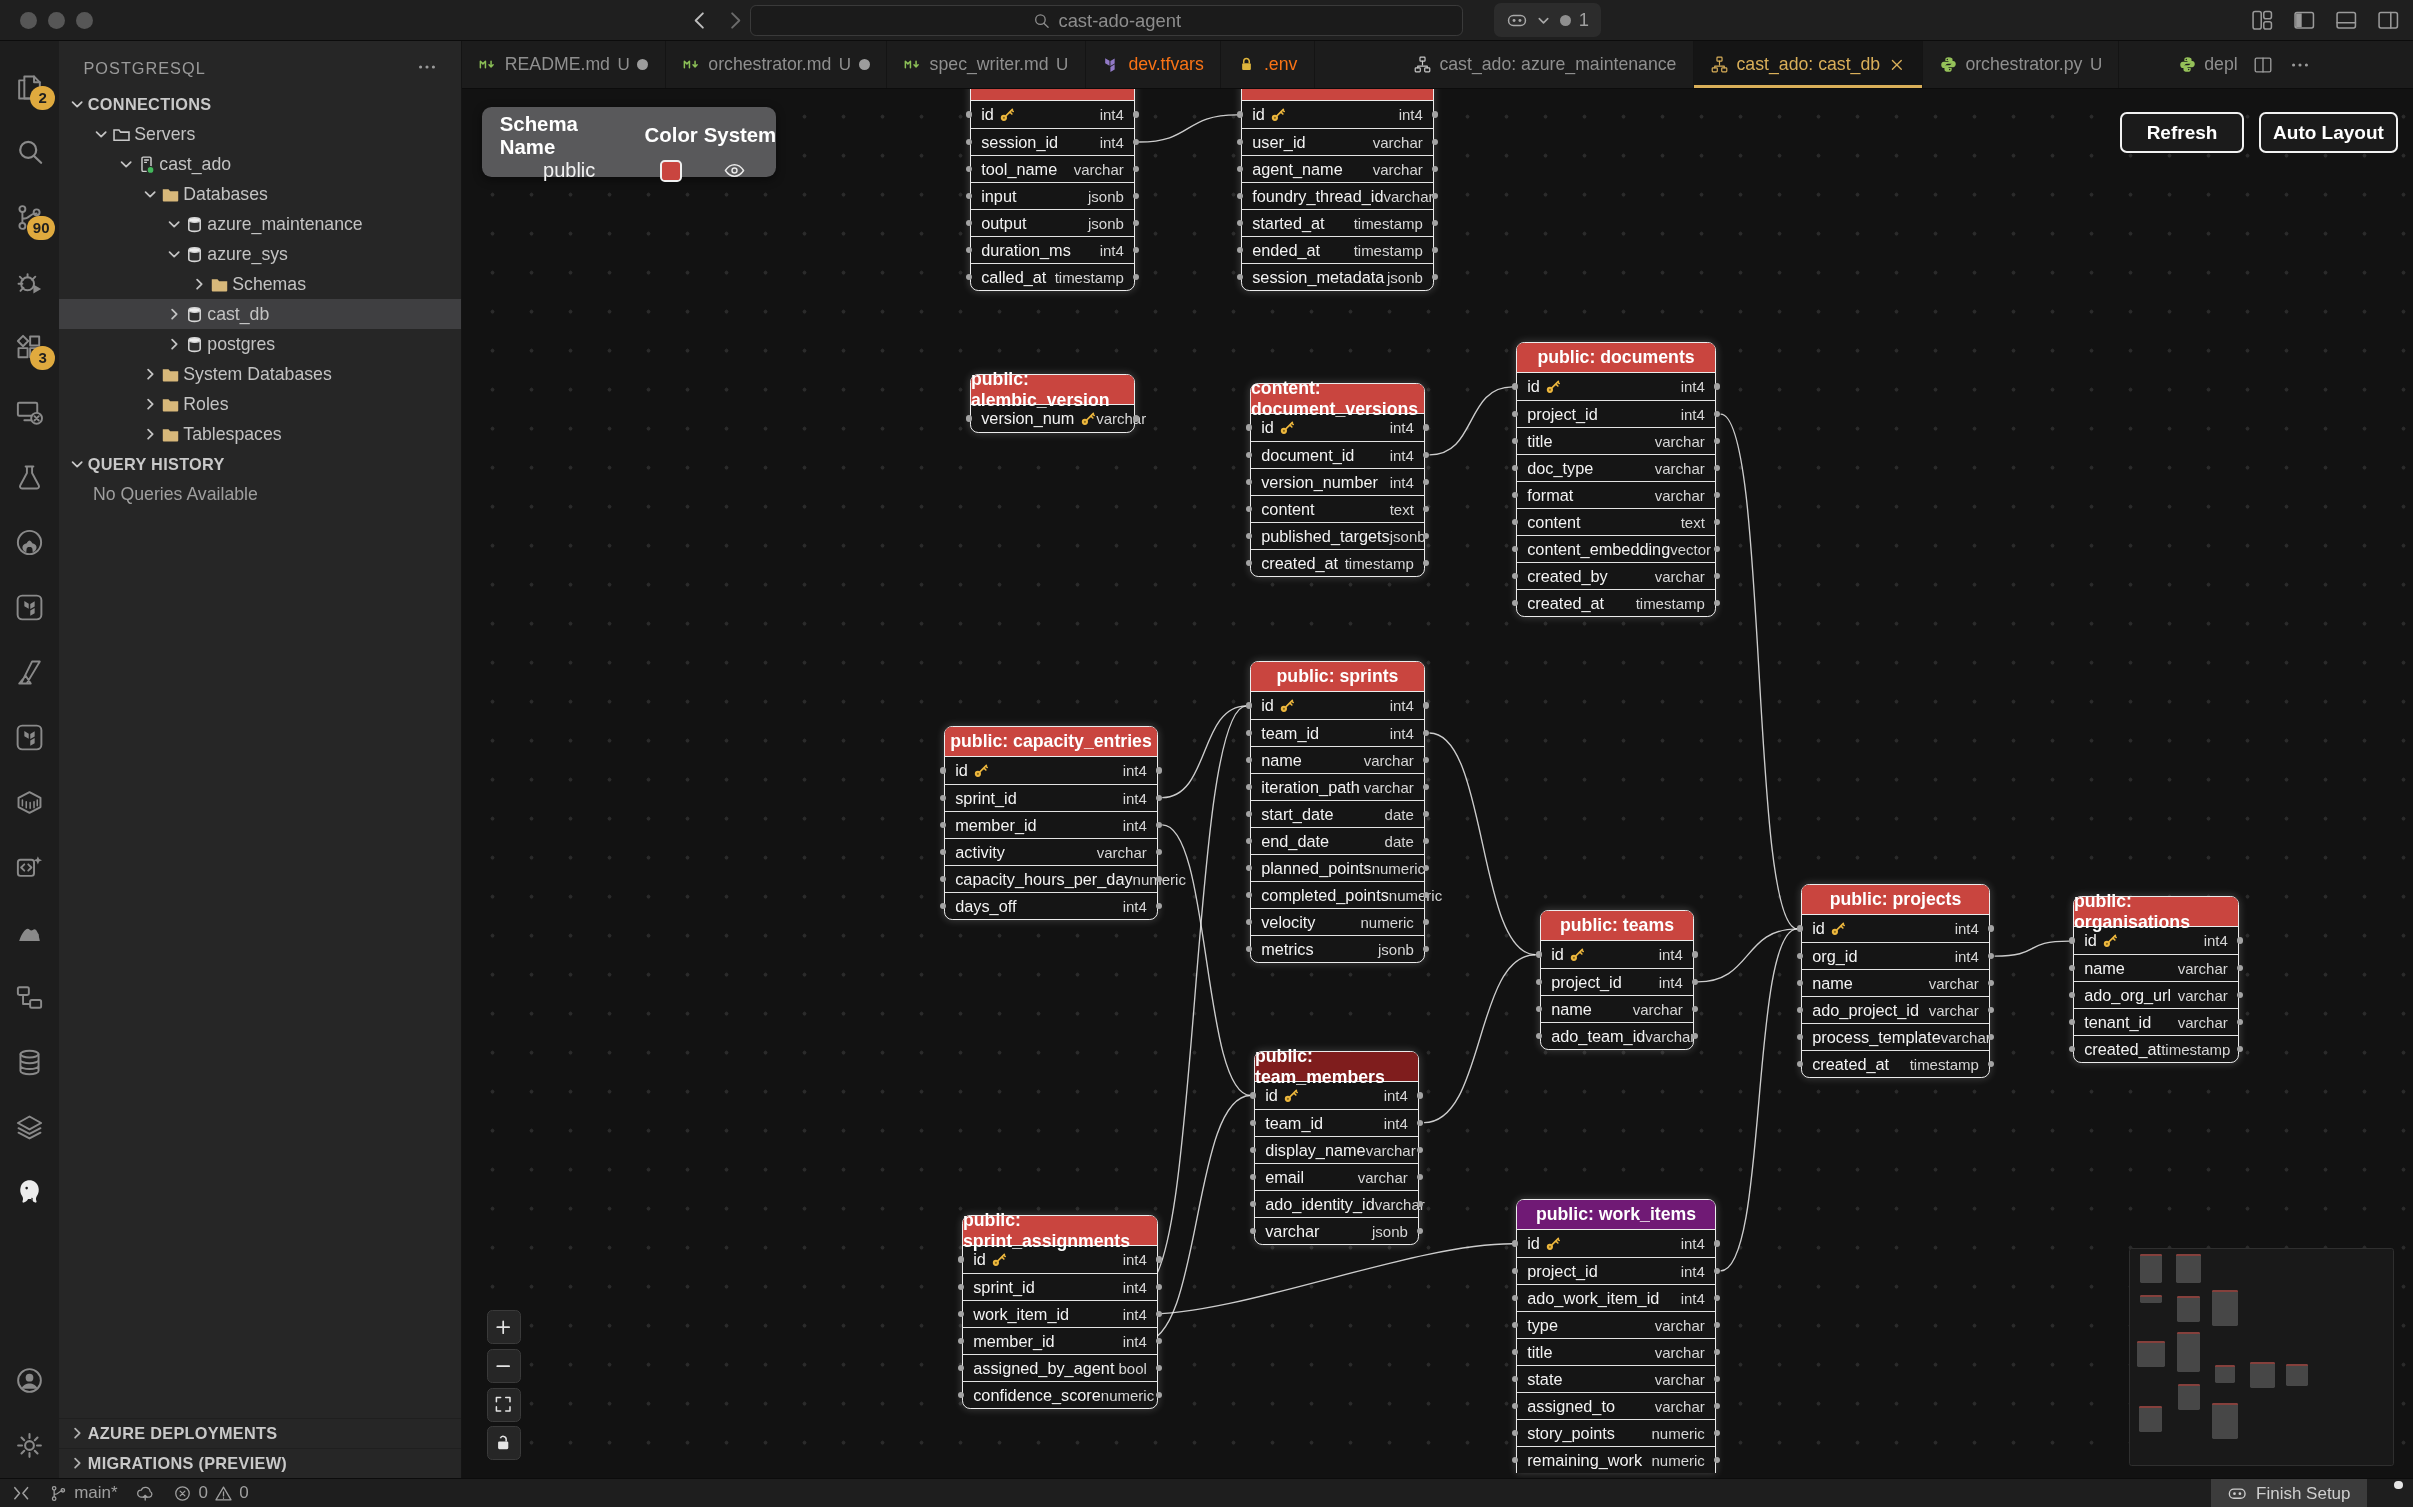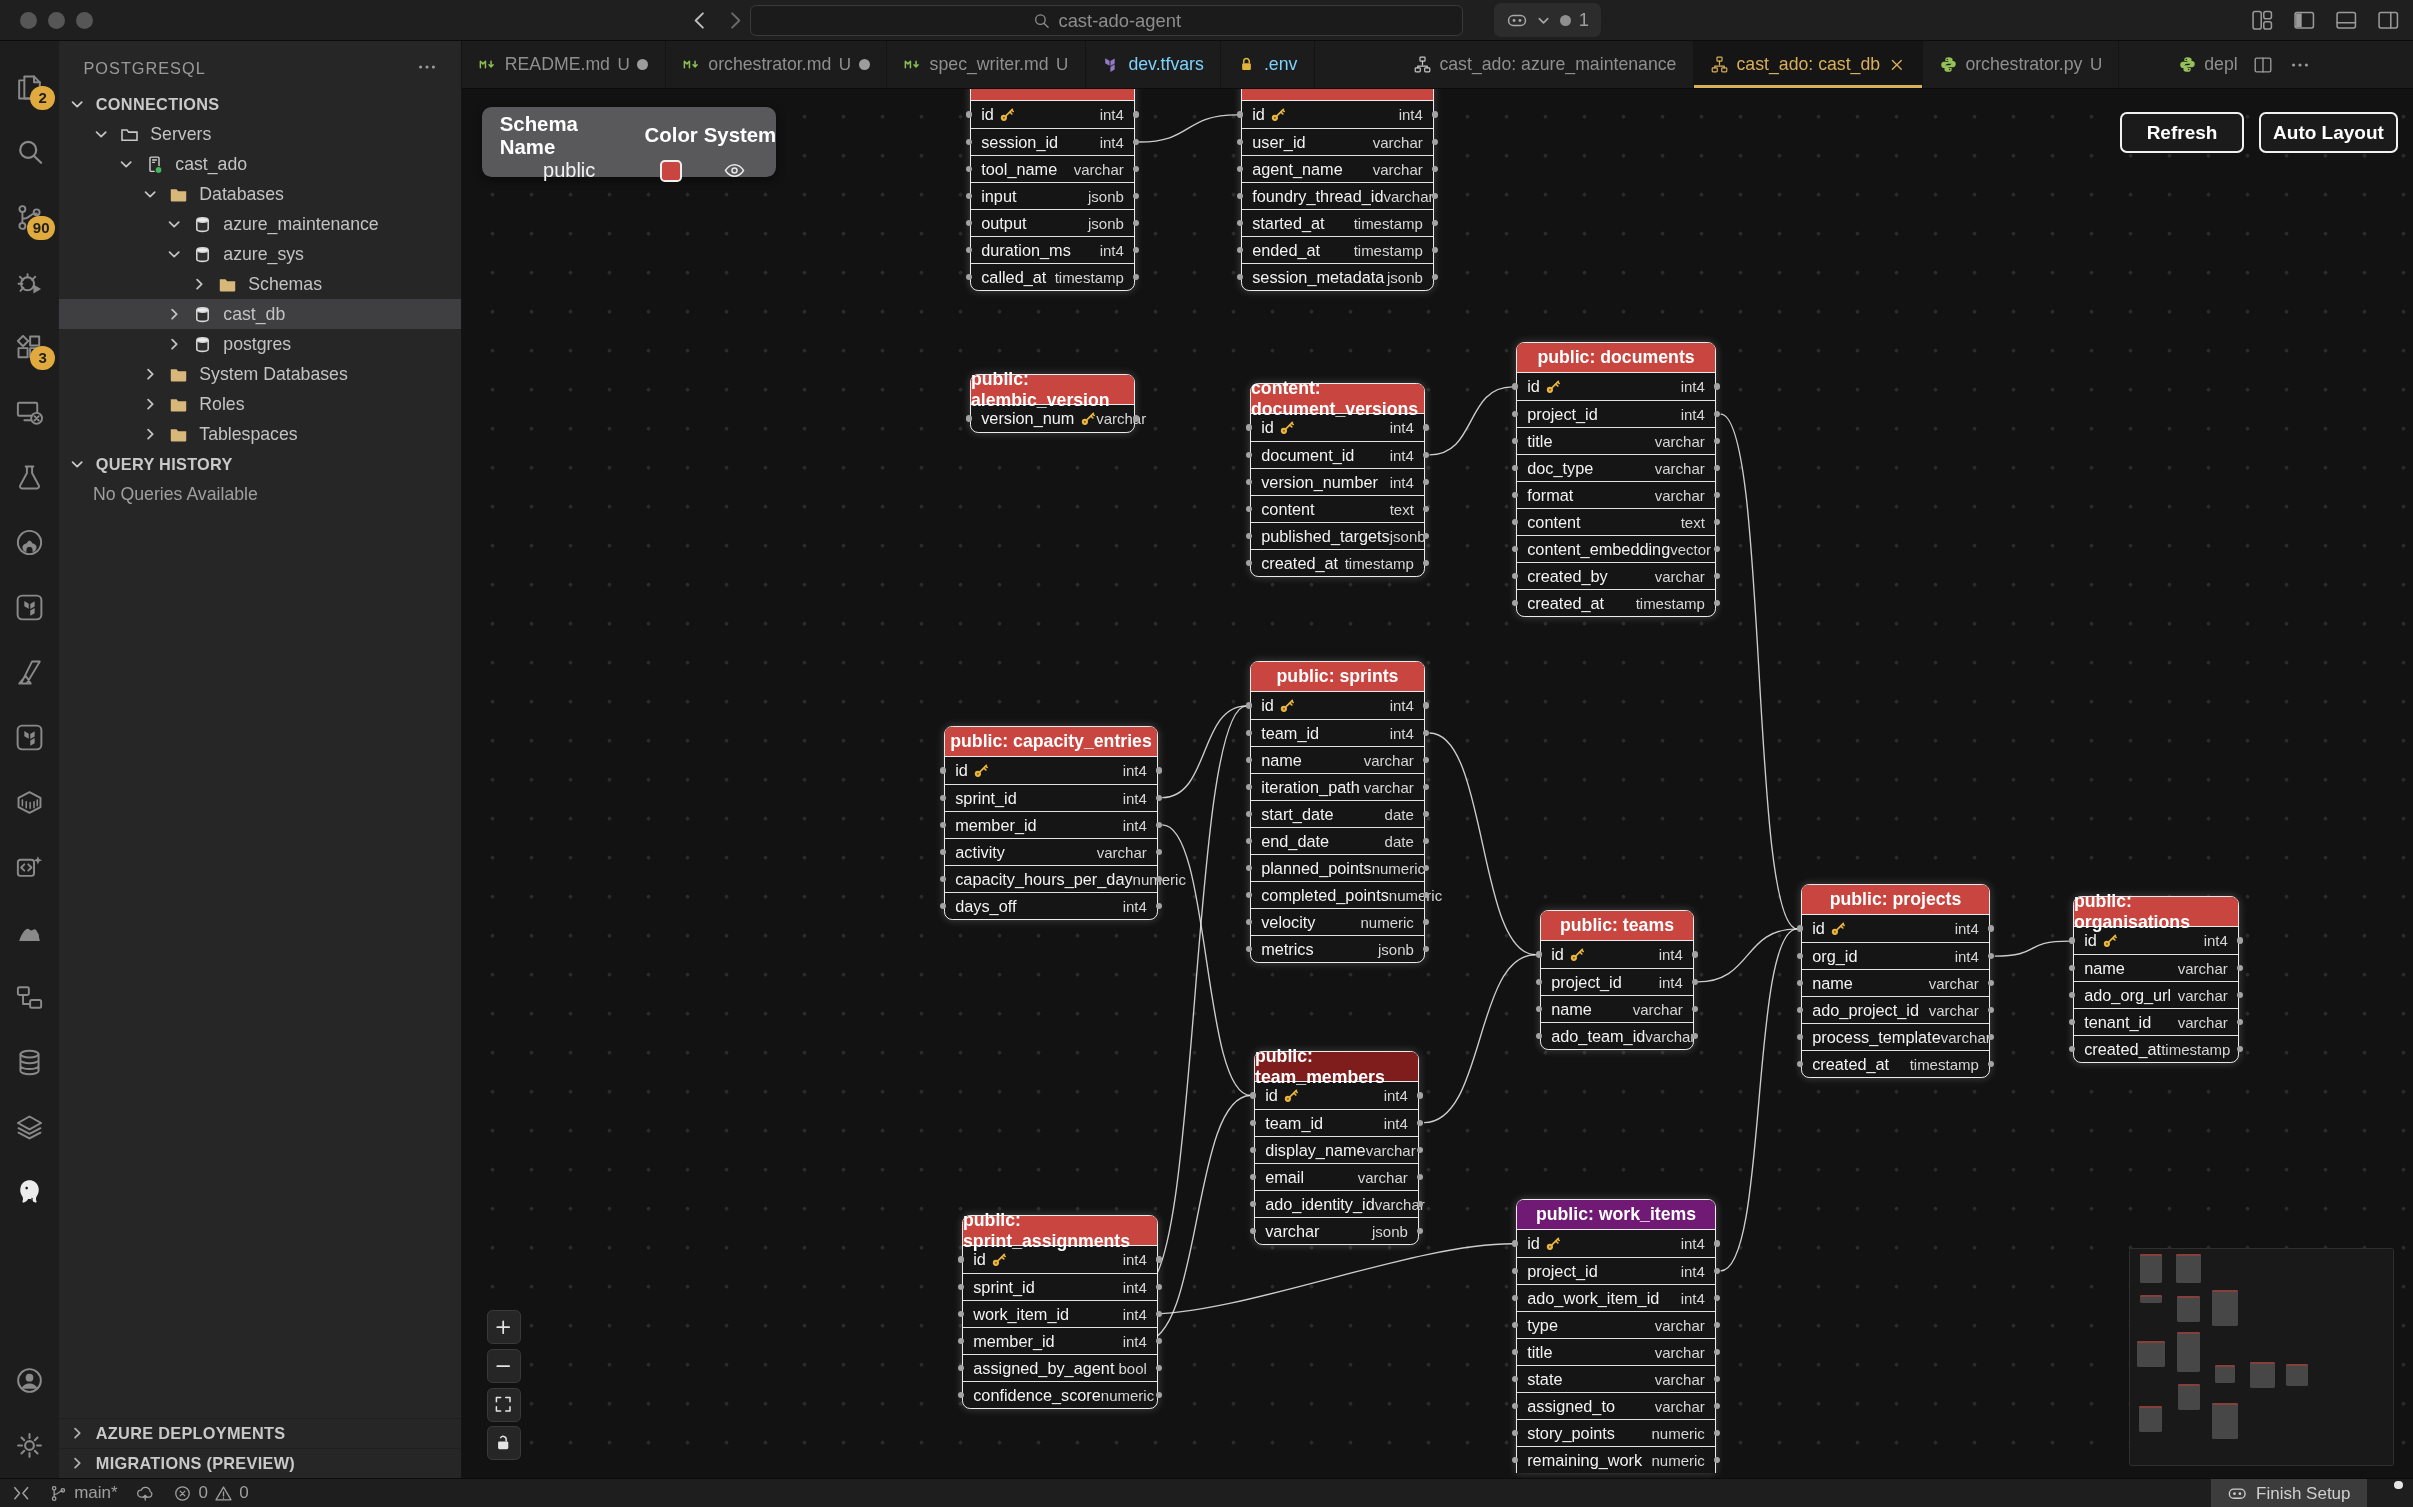--- a/index.html
+++ b/index.html
@@ -35,38 +35,38 @@
   .act-badge { position:absolute; right:4.1px; bottom:9.5px; min-width:24.5px; height:24.5px; padding:0 5.4px;
     background:#e0aa3e; color:#1f1f1f; border-radius:12.2px; font-size:15px; font-weight:bold;
     display:flex; align-items:center; justify-content:center; }
   #act-spacer { flex:1; }
 
   
   #sidebar { width:403px; background:#262626; position:relative; border-right:0.7px solid #141414; }
   #sb-title { position:absolute; left:24.5px; top:17.7px; font-size:16.3px; letter-spacing:1px; color:#9a9a9a; }
   #sb-more { position:absolute; right:23px; top:15px; width:22px; height:22px; color:#9a9a9a; }
   #tree { position:absolute; top:48px; left:0; right:0; }
-  .trow-item { height:30px; display:flex; align-items:center; gap:11px; color:#c3c3c3; font-size:17.7px; }
+  .trow-item { height:30px; display:flex; align-items:center; gap:3px; color:#c3c3c3; font-size:17.7px; }
   .trow-item.selected { background:#3f3f41; }
   .trow-item.header { font-weight:bold; font-size:16.3px; color:#c9c9c9; letter-spacing:0.3px; }
   .trow-item.muted { color:#9f9f9f; }
   .tchev { width:16.3px; height:16.3px; color:#b0b0b0; flex:none; }
   .ticon { width:19px; height:19px; flex:none; }
   #sb-bottom { position:absolute; bottom:0; left:0; right:0; }
   #sb-bottom .trow-item { border-top:0.7px solid #1f1f1f; }
 
   
   #editor { flex:1; display:flex; flex-direction:column; min-width:0; }
   #tabbar { height:48px; background:#1c1c1c; display:flex; align-items:stretch; border-bottom:0.7px solid #0c0c0c; position:relative; }
   .tab { display:flex; align-items:center; gap:7.5px; padding:0 16.3px; font-size:17.7px; color:#8f8f8f;
     background:#1c1c1c; border-right:0.7px solid #141414; position:relative; white-space:nowrap; }
   .tab .ic { width:19px; height:19px; color:#c8c8c8; }
   .tab .git { font-size:17px; }
   .tab .dirty { width:11px; height:11px; border-radius:50%; background:#9d9d9d; }
-  .tab.dim { color:#7dd3fc; }
+  .tab.dim { color:#f97316; }
   .tab.active { background:#151515; color:#d9af59; }
   .tab.active .ic { color:#d9af59; }
   .tab.active::after { content:""; position:absolute; left:0; right:0; bottom:0; height:2.7px; background:#d9af59; }
   .tab .closex { width:17.7px; height:17.7px; color:#d9af59; }
   .tab.gap { margin-left:82px; }
   .tab.gap2 { margin-left:42px; }
   .tab.trunc { max-width:76px; overflow:hidden; border-right:none; }
   #tab-actions { display:flex; align-items:center; gap:15px; padding:0 13.6px; margin-left:1.4px; }
   #tab-actions .ic { width:22px; height:22px; color:#9a9a9a; }
 

